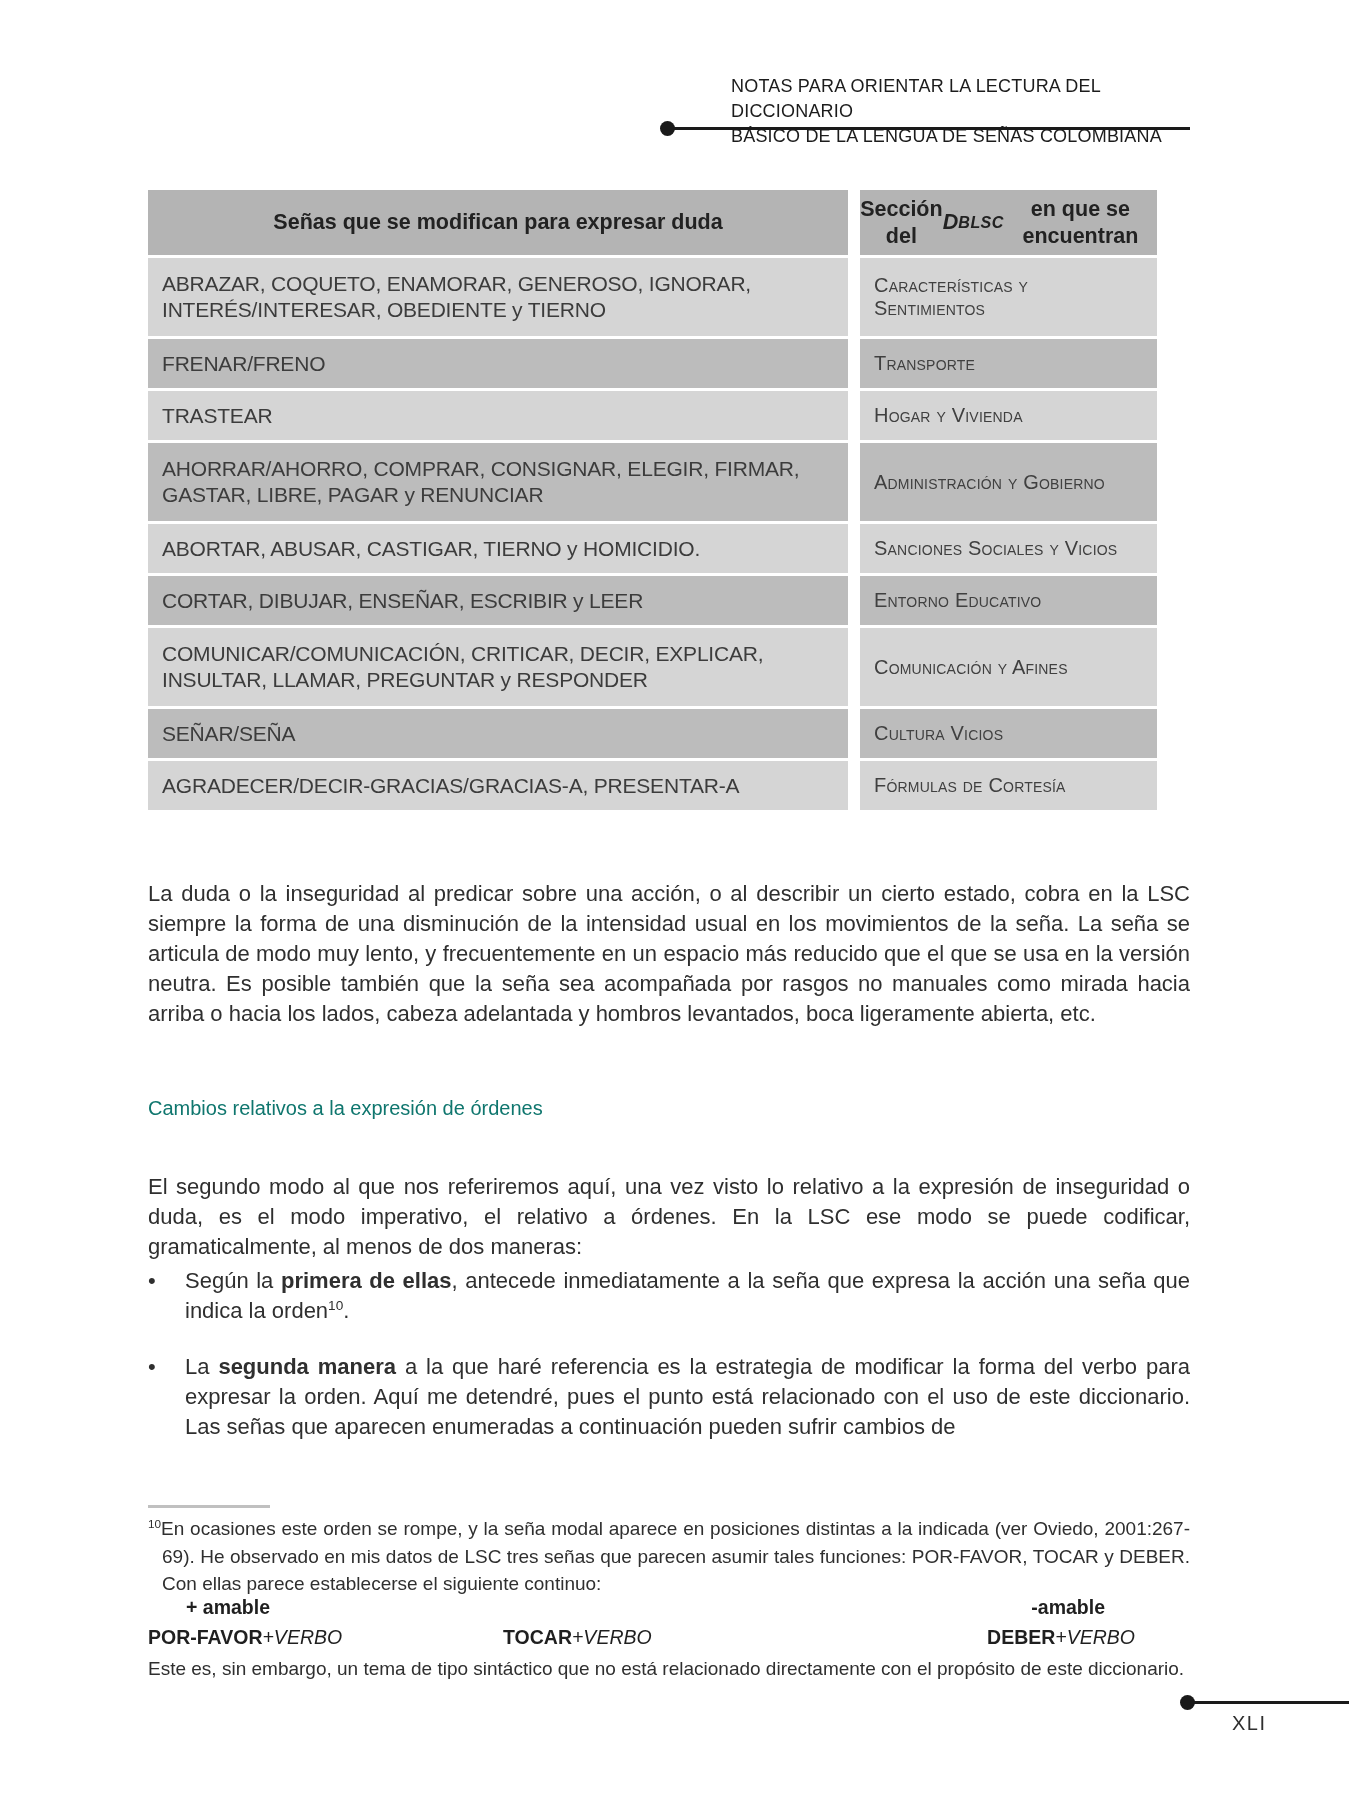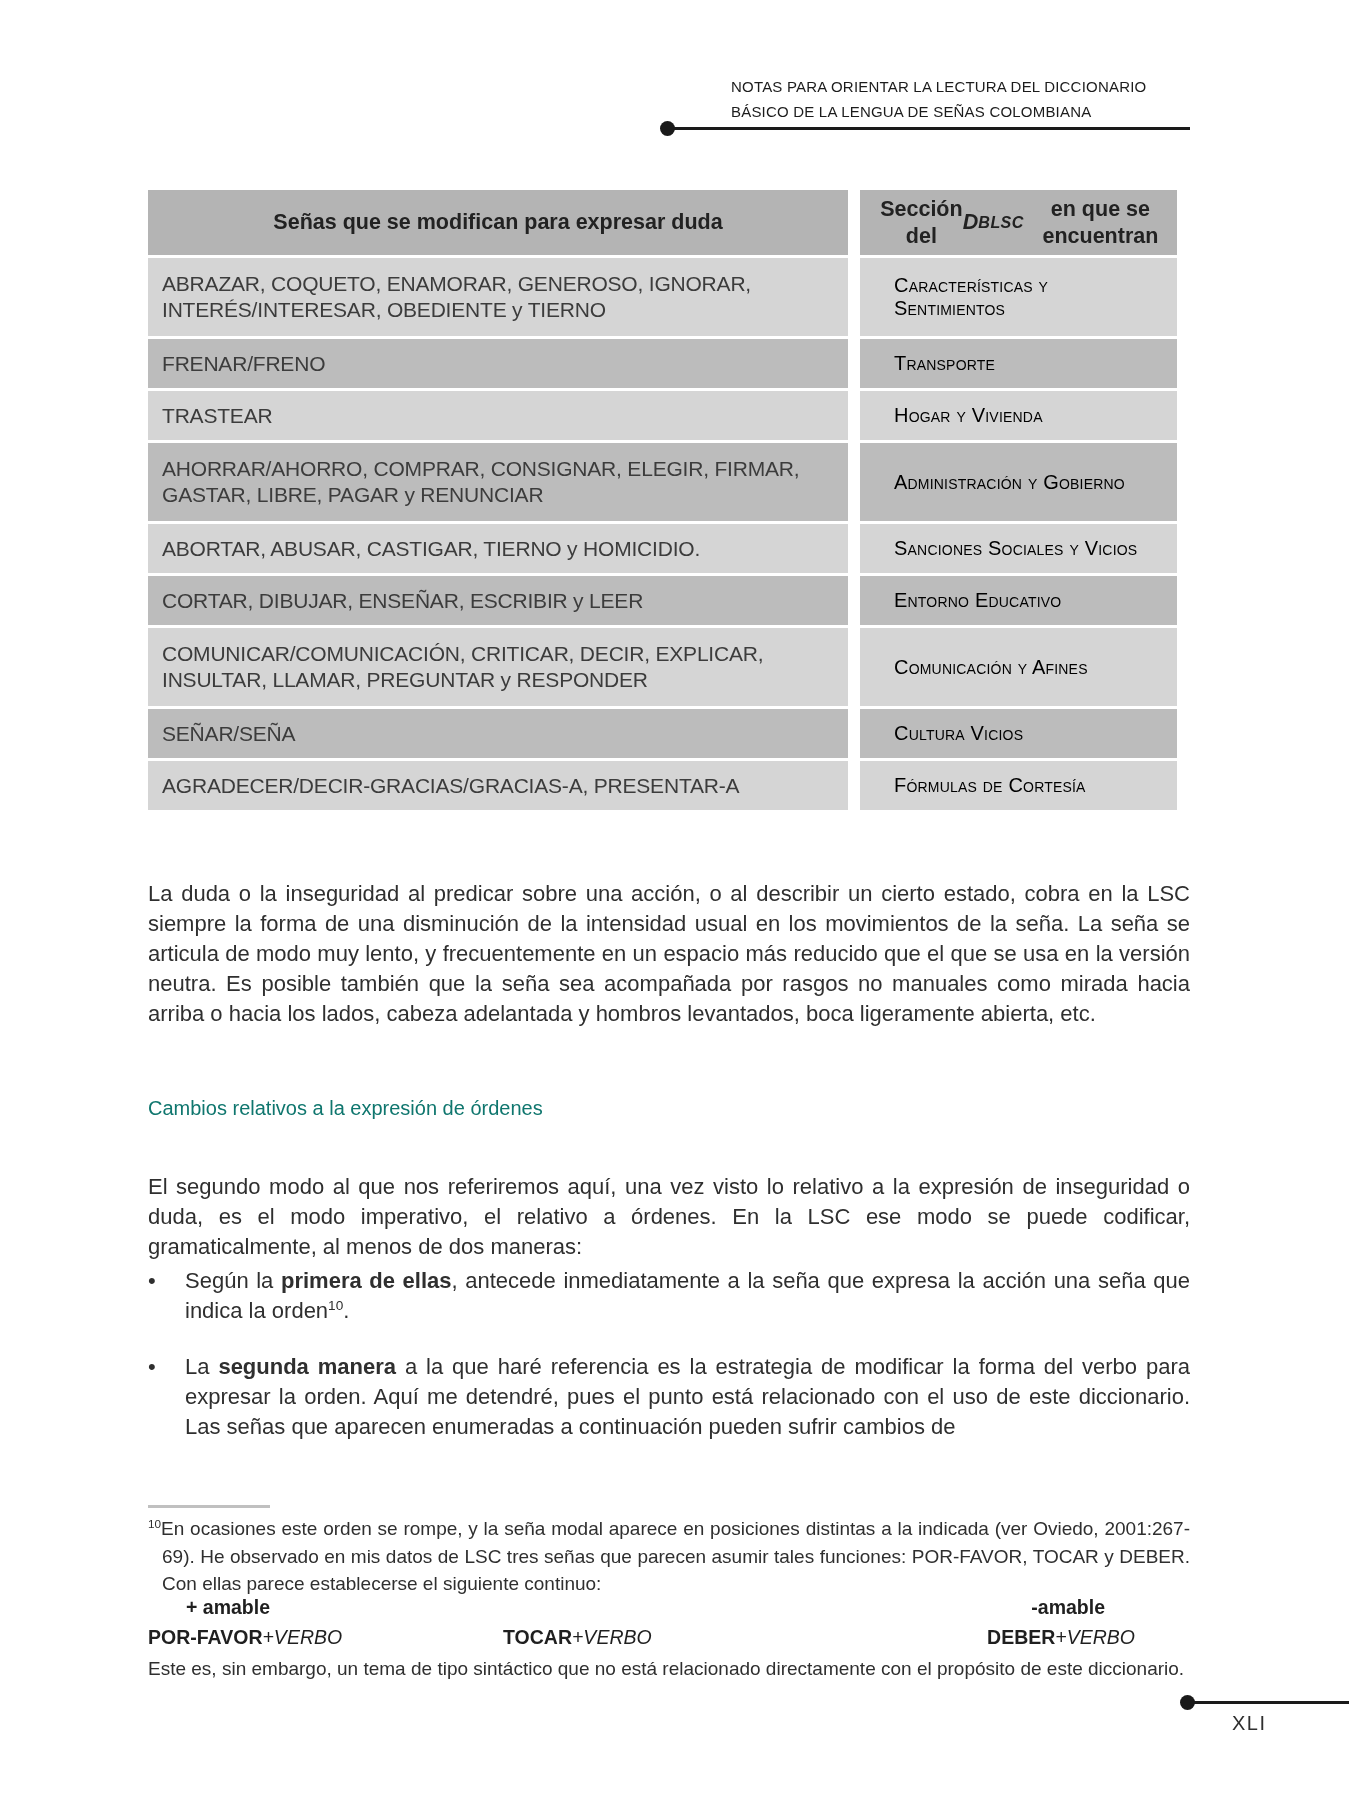--- a/index.html
+++ b/index.html
@@ -14,21 +14,21 @@
     height:1800px;
     background:#ffffff;
     overflow:hidden;
     color:#2f2f2f;
   }
   
   .runhead{
     position:absolute;
     left:731px; top:74px;
     width:470px;
-    font-size:15px;
+    font-size:18px;
     line-height:25px;
     letter-spacing:0.2px;
     color:#1c1c1c;
     text-align:left;
   }
   .head-bullet{
     position:absolute;
     left:660px; top:121px;
     width:15px; height:15px;
     border-radius:50%;
@@ -49,21 +49,21 @@
   .tr{
     display:flex;
     column-gap:12px;
     margin-bottom:3px;
   }
   .cell{
     display:flex;
     align-items:center;
   }
   .c-left{ width:700px; }
-  .c-right{ width:297px;padding-left:20px; }
+  .c-right{ width:297px; }
   .tr-head .cell{
     background:#b4b4b4;
     justify-content:center;
     text-align:center;
     font-weight:700;
     font-size:21.5px;
     line-height:1.25;
     color:#222222;
     height:65px;
   }
@@ -77,21 +77,21 @@
     letter-spacing:-0.2px;
     line-height:1.22;
     color:#3c3c3c;
     text-align:left;
   }
   .section{
     padding:0 14px;
     font-variant:small-caps;
     font-size:20px;
     letter-spacing:0.2px;
-    color:#000000;
+    color:#404040;
     text-align:left;
   }
   .seg-i{font-style:italic;}
   .seg-ism{font-style:italic;font-size:0.75em;letter-spacing:0.4px;}
   .seg-b{font-weight:700;}
   sup.seg-sup{font-size:0.62em; line-height:0;}
   
   .para{
     position:absolute;
     left:148px;

